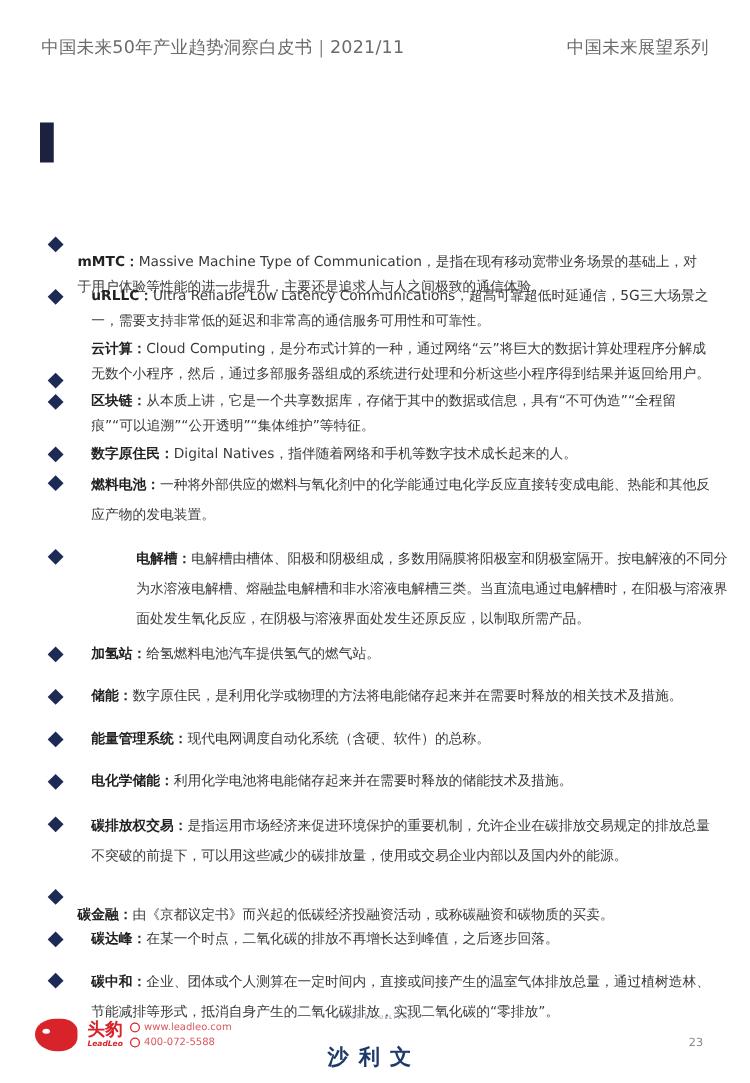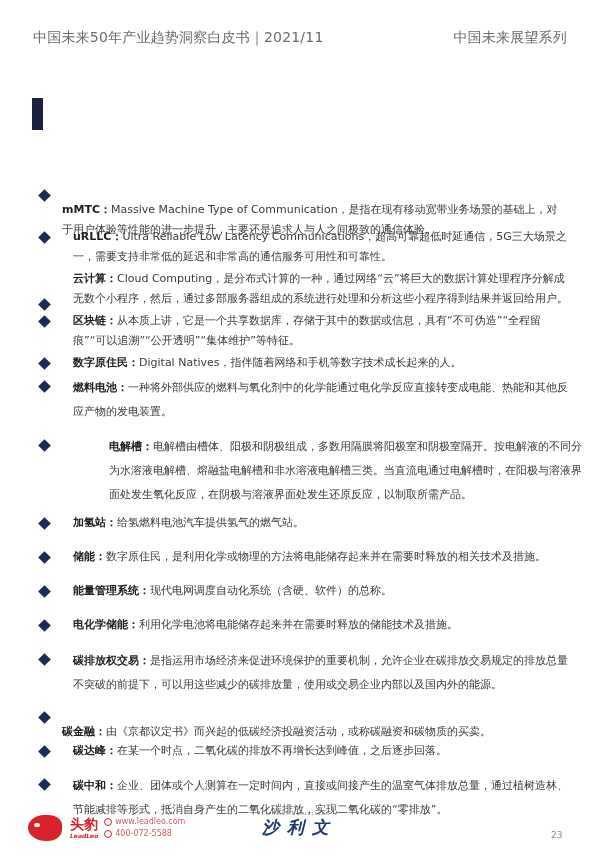--- a/index.html
+++ b/index.html
@@ -24,21 +24,21 @@
     .leopard::after { content: ""; position: absolute; left: 6px; top: 8px; width: 6px; height: 4px; background: #fff; border-radius: 50%; }
     .brand-block { margin-left: 8px; display: flex; flex-direction: column; line-height: 1; }
     .brand-cn { font-size: 14px; font-weight: bold; color: #d8232a; }
     .brand-en { font-size: 6px; font-weight: bold; color: #d8232a; margin-top: 2px; font-style: italic; }
     .contact { margin-left: 6px; display: flex; flex-direction: column; font-size: 8px; color: #d85a5e; line-height: 12px; }
     .contact-row { display: flex; align-items: center; }
     .contact-icon { display: inline-block; width: 8px; height: 8px; border: 1.5px solid #d8232a; border-radius: 50%; margin-right: 3px; }
 
     .fs-logo { position: absolute; top: 811px; left: 262px; display: flex; flex-direction: column; align-items: center; }
     .fs-en { font-size: 4px; letter-spacing: 1.5px; color: #6d7a95; }
-    .fs-cn { font-size: 17px; font-weight: bold; color: #1d3a6b; letter-spacing: 8px; margin-top: 0; font-style: italic; }
+    .fs-cn { font-size: 17px; font-weight: bold; color: #1d3a6b; letter-spacing: 8px; margin-top: 18px; }
 
     .page-number { position: absolute; top: 830px; left: 551px; font-size: 9px; color: #8a8a8a; }
   </style>
 </head>
 <body>
 
 <div class="header">
   <span>中国未来50年产业趋势洞察白皮书｜2021/11</span>
   <span>中国未来展望系列</span>
 </div>

